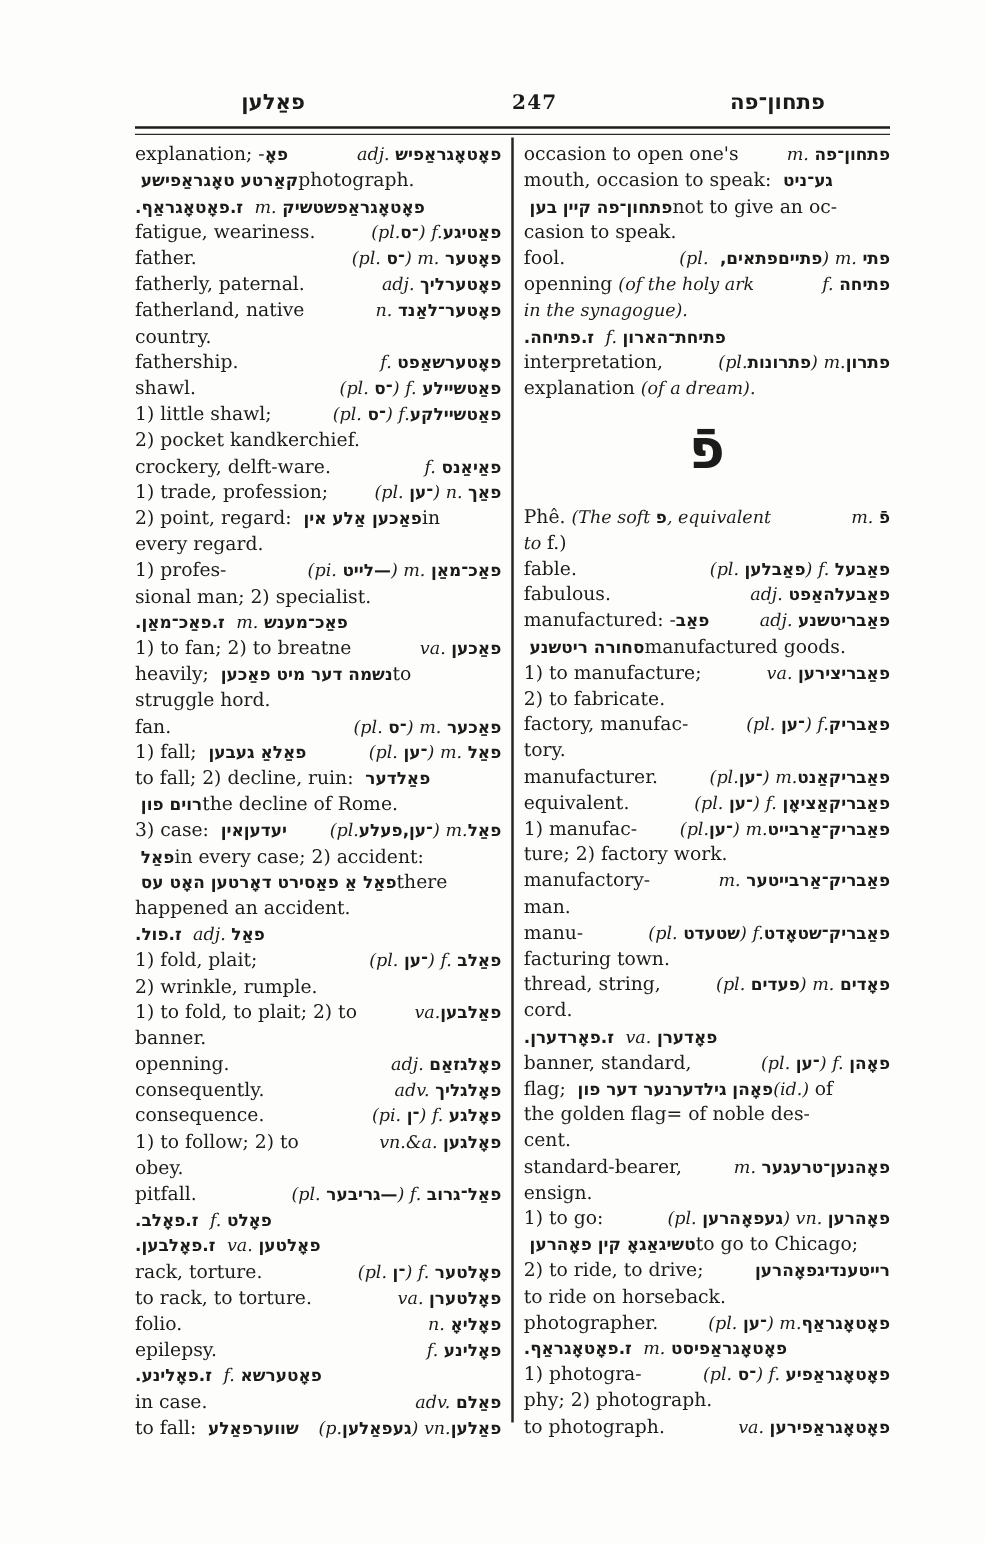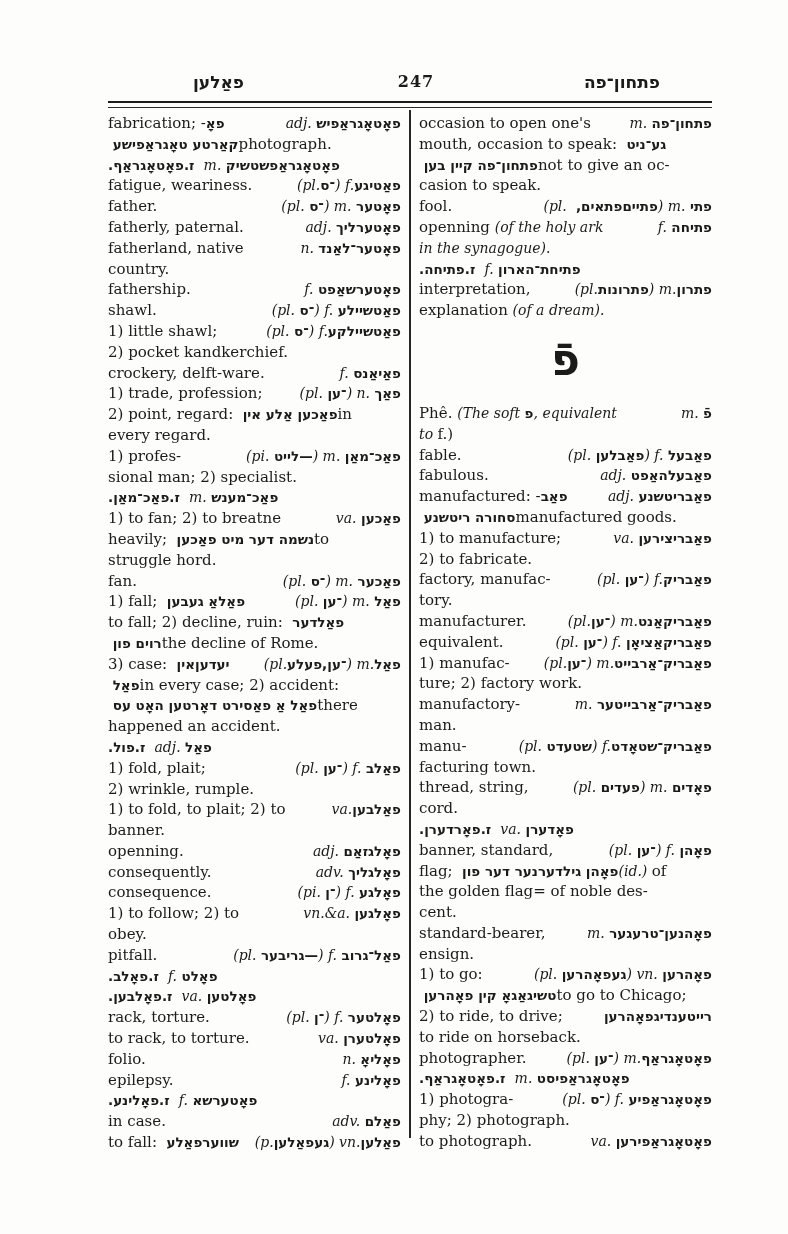--- a/index.html
+++ b/index.html
@@ -9,21 +9,21 @@
     font-family:"DejaVu Serif","DejaVu Sans",serif;
     color:#1b1b1b;
     overflow:hidden;
   }
   .page{position:absolute;left:12px;top:0;width:751px;height:1234px;}
   .running-head{
     position:absolute;top:72px;left:96px;width:604px;height:26px;
     display:flex;align-items:baseline;
   }
   .head-left{position:absolute;left:85px;font-weight:700;font-size:17px;direction:rtl;unicode-bidi:isolate;font-family:"DejaVu Sans",sans-serif;}
-  .head-num{position:absolute;left:278px;width:60px;text-align:center;font-weight:700;font-size:16px;letter-spacing:1px;}
+  .head-num{position:absolute;left:278px;width:60px;text-align:right;font-weight:700;font-size:16px;letter-spacing:1px;}
   .head-right{position:absolute;right:52px;font-weight:700;font-size:17px;direction:rtl;unicode-bidi:isolate;font-family:"DejaVu Sans",sans-serif;}
   .double-rule{
     position:absolute;top:101px;left:96px;width:604px;height:4px;
     border-top:2.5px solid #1d1d1d;border-bottom:1px solid #2a2a2a;
   }
   .col-divider{
     position:absolute;top:110px;left:397px;width:1.5px;height:1028px;
     background:#262626;
   }
   .column{
@@ -61,21 +61,21 @@
     <span class="head-left">פאַלען</span>
     <span class="head-num">247</span>
     <span class="head-right">פתחון־פה</span>
   </div>
 
   <div class="double-rule"></div>
   <div class="col-divider"></div>
 
   <div class="column" id="col-left">
       <div class="line">
-        <span class="lpart"><span class="s-n">fabrication; -</span><span class="s-h">פאָ</span></span>
+        <span class="lpart"><span class="s-n">explanation; -</span><span class="s-h">פאָ</span></span>
         <span class="rpart"><span class="s-i">adj. </span><span class="s-h">פאָטאָגראַפיש</span></span>
       </div>
       <div class="line">
         <span class="lpart"><span class="s-h">טאָגראַפישע </span><span class="s-h">קאַרטע </span><span class="s-n">photograph.</span></span>
       </div>
       <div class="line ronly">
         <span class="rpart"><span class="s-h">פאָטאָגראַף.</span><span class="s-h"> ז.</span><span class="s-i"> m. </span><span class="s-h">פאָטאָגראַפשטשיק</span></span>
       </div>
       <div class="line">
         <span class="lpart"><span class="s-n">fatigue, weariness.</span></span>

